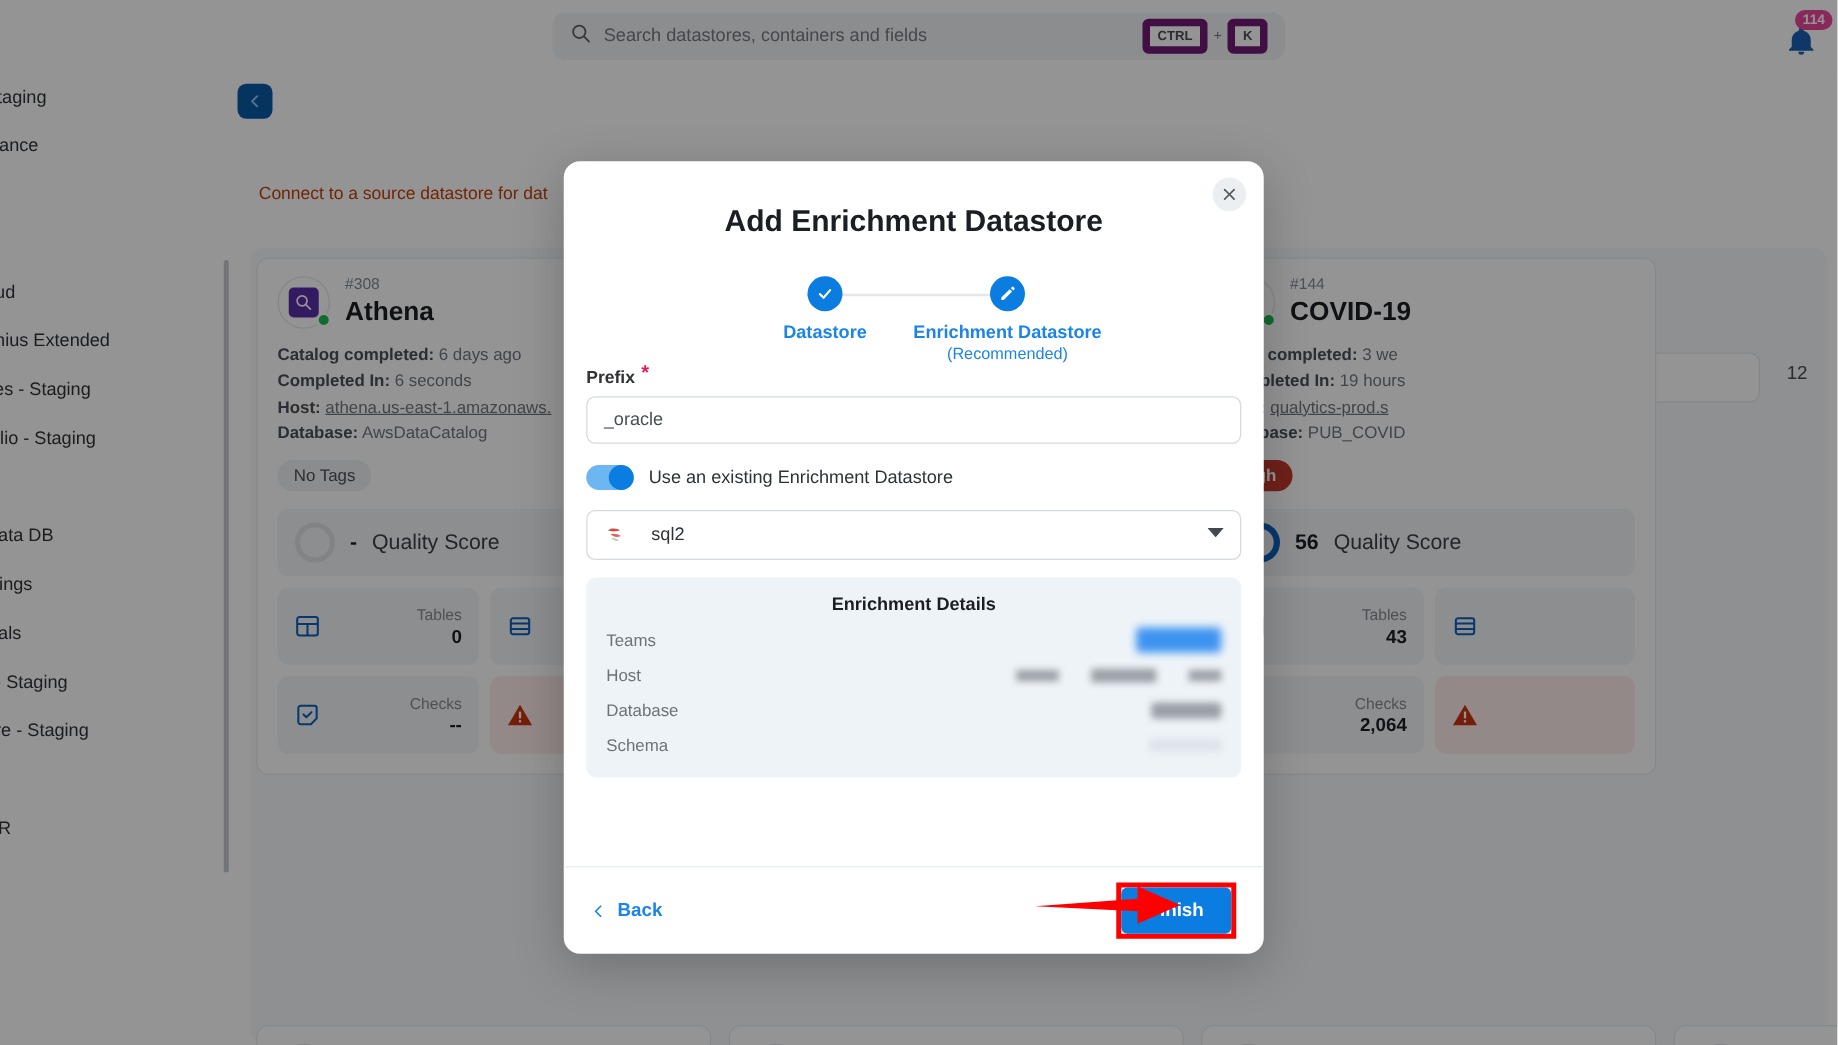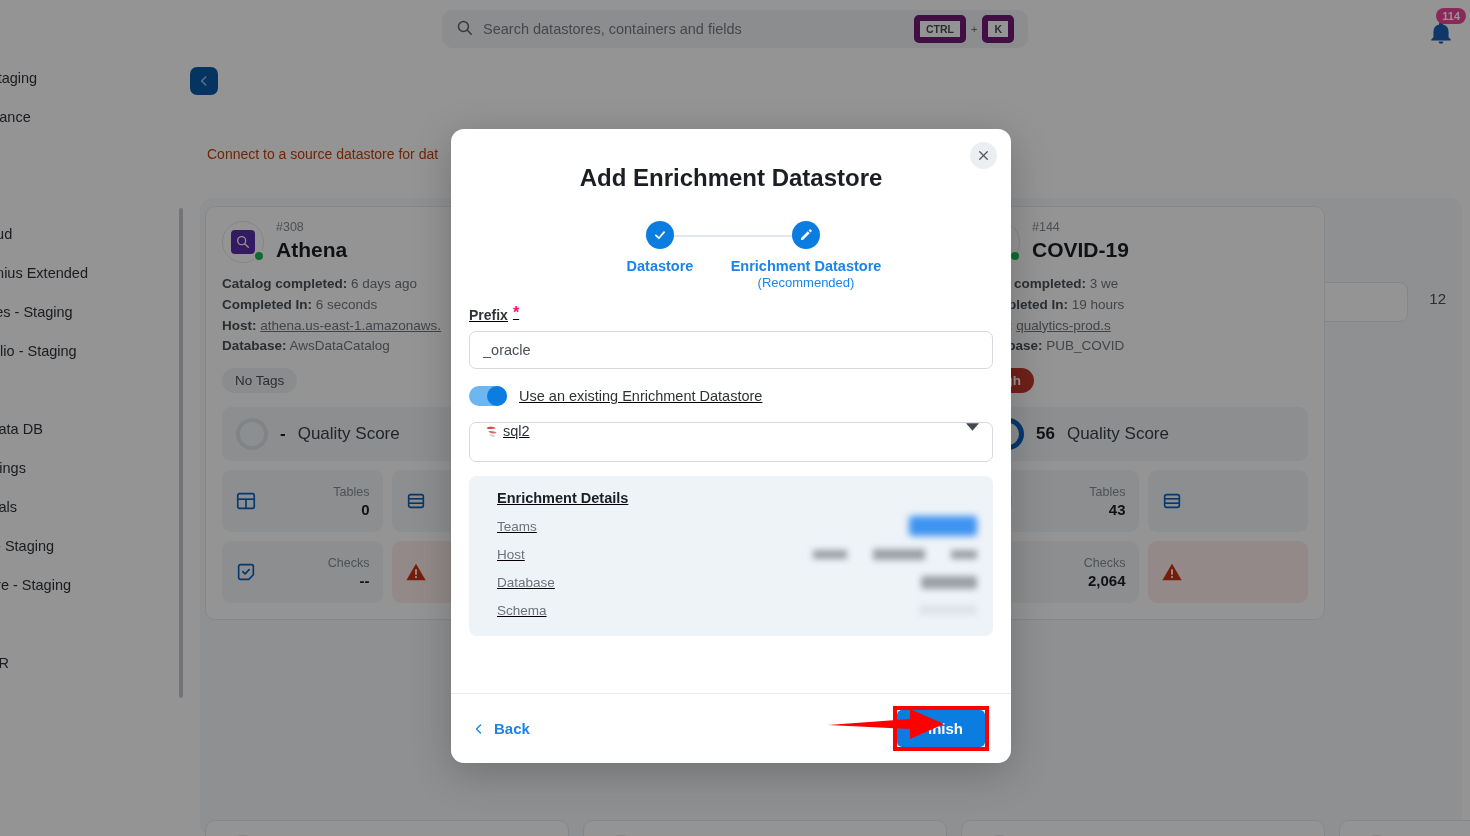--- a/index.html
+++ b/index.html
@@ -198,21 +198,21 @@
   .step-a { left: 39px; }
   .step-b { left: 185px; }
   .step-circ {
     width: 28px; height: 28px; border-radius: 50%; background: #0b7ce0;
     margin: 0 auto; display: flex; align-items: center; justify-content: center;
     color: #ffffff;
   }
   .step-lbl { margin-top: 9px; font-size: 14.5px; font-weight: 600; color: #1a84e8; }
   .step-sub { font-size: 13px; color: #1a84e8; margin-top: 1px; }
 
-  .modal-body { padding: 0 18px; margin-top: 24px; text-decoration: underline; }
+  .modal-body { padding: 0 18px; margin-top: 10px; }
   .field-lbl { font-size: 14px; color: #2f3338; font-weight: 600; display:flex; gap:5px; align-items:flex-start;}
   .req-dot { color: #e8175d; font-size: 16px; line-height: 0.7; }
   .txt-input {
     margin-top: 8px; width: 100%; height: 38px;
     border: 1px solid #d6dadf; border-radius: 7px;
     padding: 0 13px; font-size: 14.5px; color: #4a4f55;
     font-family: "Liberation Sans", sans-serif; background: #fff;
   }
   .toggle-row { margin-top: 17px; display: flex; align-items: center; gap: 12px; }
   .toggle {
@@ -221,28 +221,29 @@
   }
   .toggle-knob {
     position: absolute; right: 0px; top: 0px; width: 20px; height: 20px;
     border-radius: 50%; background: #0b7ce0;
   }
   .toggle-lbl { font-size: 14.5px; color: #2f3338; }
 
   .select {
     margin-top: 16px; width: 100%; height: 40px;
     border: 1px solid #d6dadf; border-radius: 7px;
-    display: flex; padding: 0 13px; gap: 0;
+    display: flex; align-items: center; padding: 0 13px; gap: 18px;
   }
   .sel-val { font-size: 14.5px; color: #2f3338; }
   .sel-caret { margin-left: auto; color: #44484e; font-size: 10px; }
 
   .details {
     margin-top: 14px; background: #eef3f8; border-radius: 8px;
-    padding: 14px 16px 18px 28px;
+    padding: 14px 16px 18px 16px;
+    text-align: center;
   }
   .details-h { font-size: 14.5px; font-weight: 700; color: #1b1f24; }
   .det-row {
     display: flex; align-items: center; margin-top: 12px; height: 16px;
   }
   .det-k { font-size: 13.5px; color: #6d7279; }
   .det-v { margin-left: auto; height: 16px; border-radius: 3px; }
   .blur-blue {
     width: 68px; background: #3d93f0; filter: blur(3.5px); height: 20px;
   }

